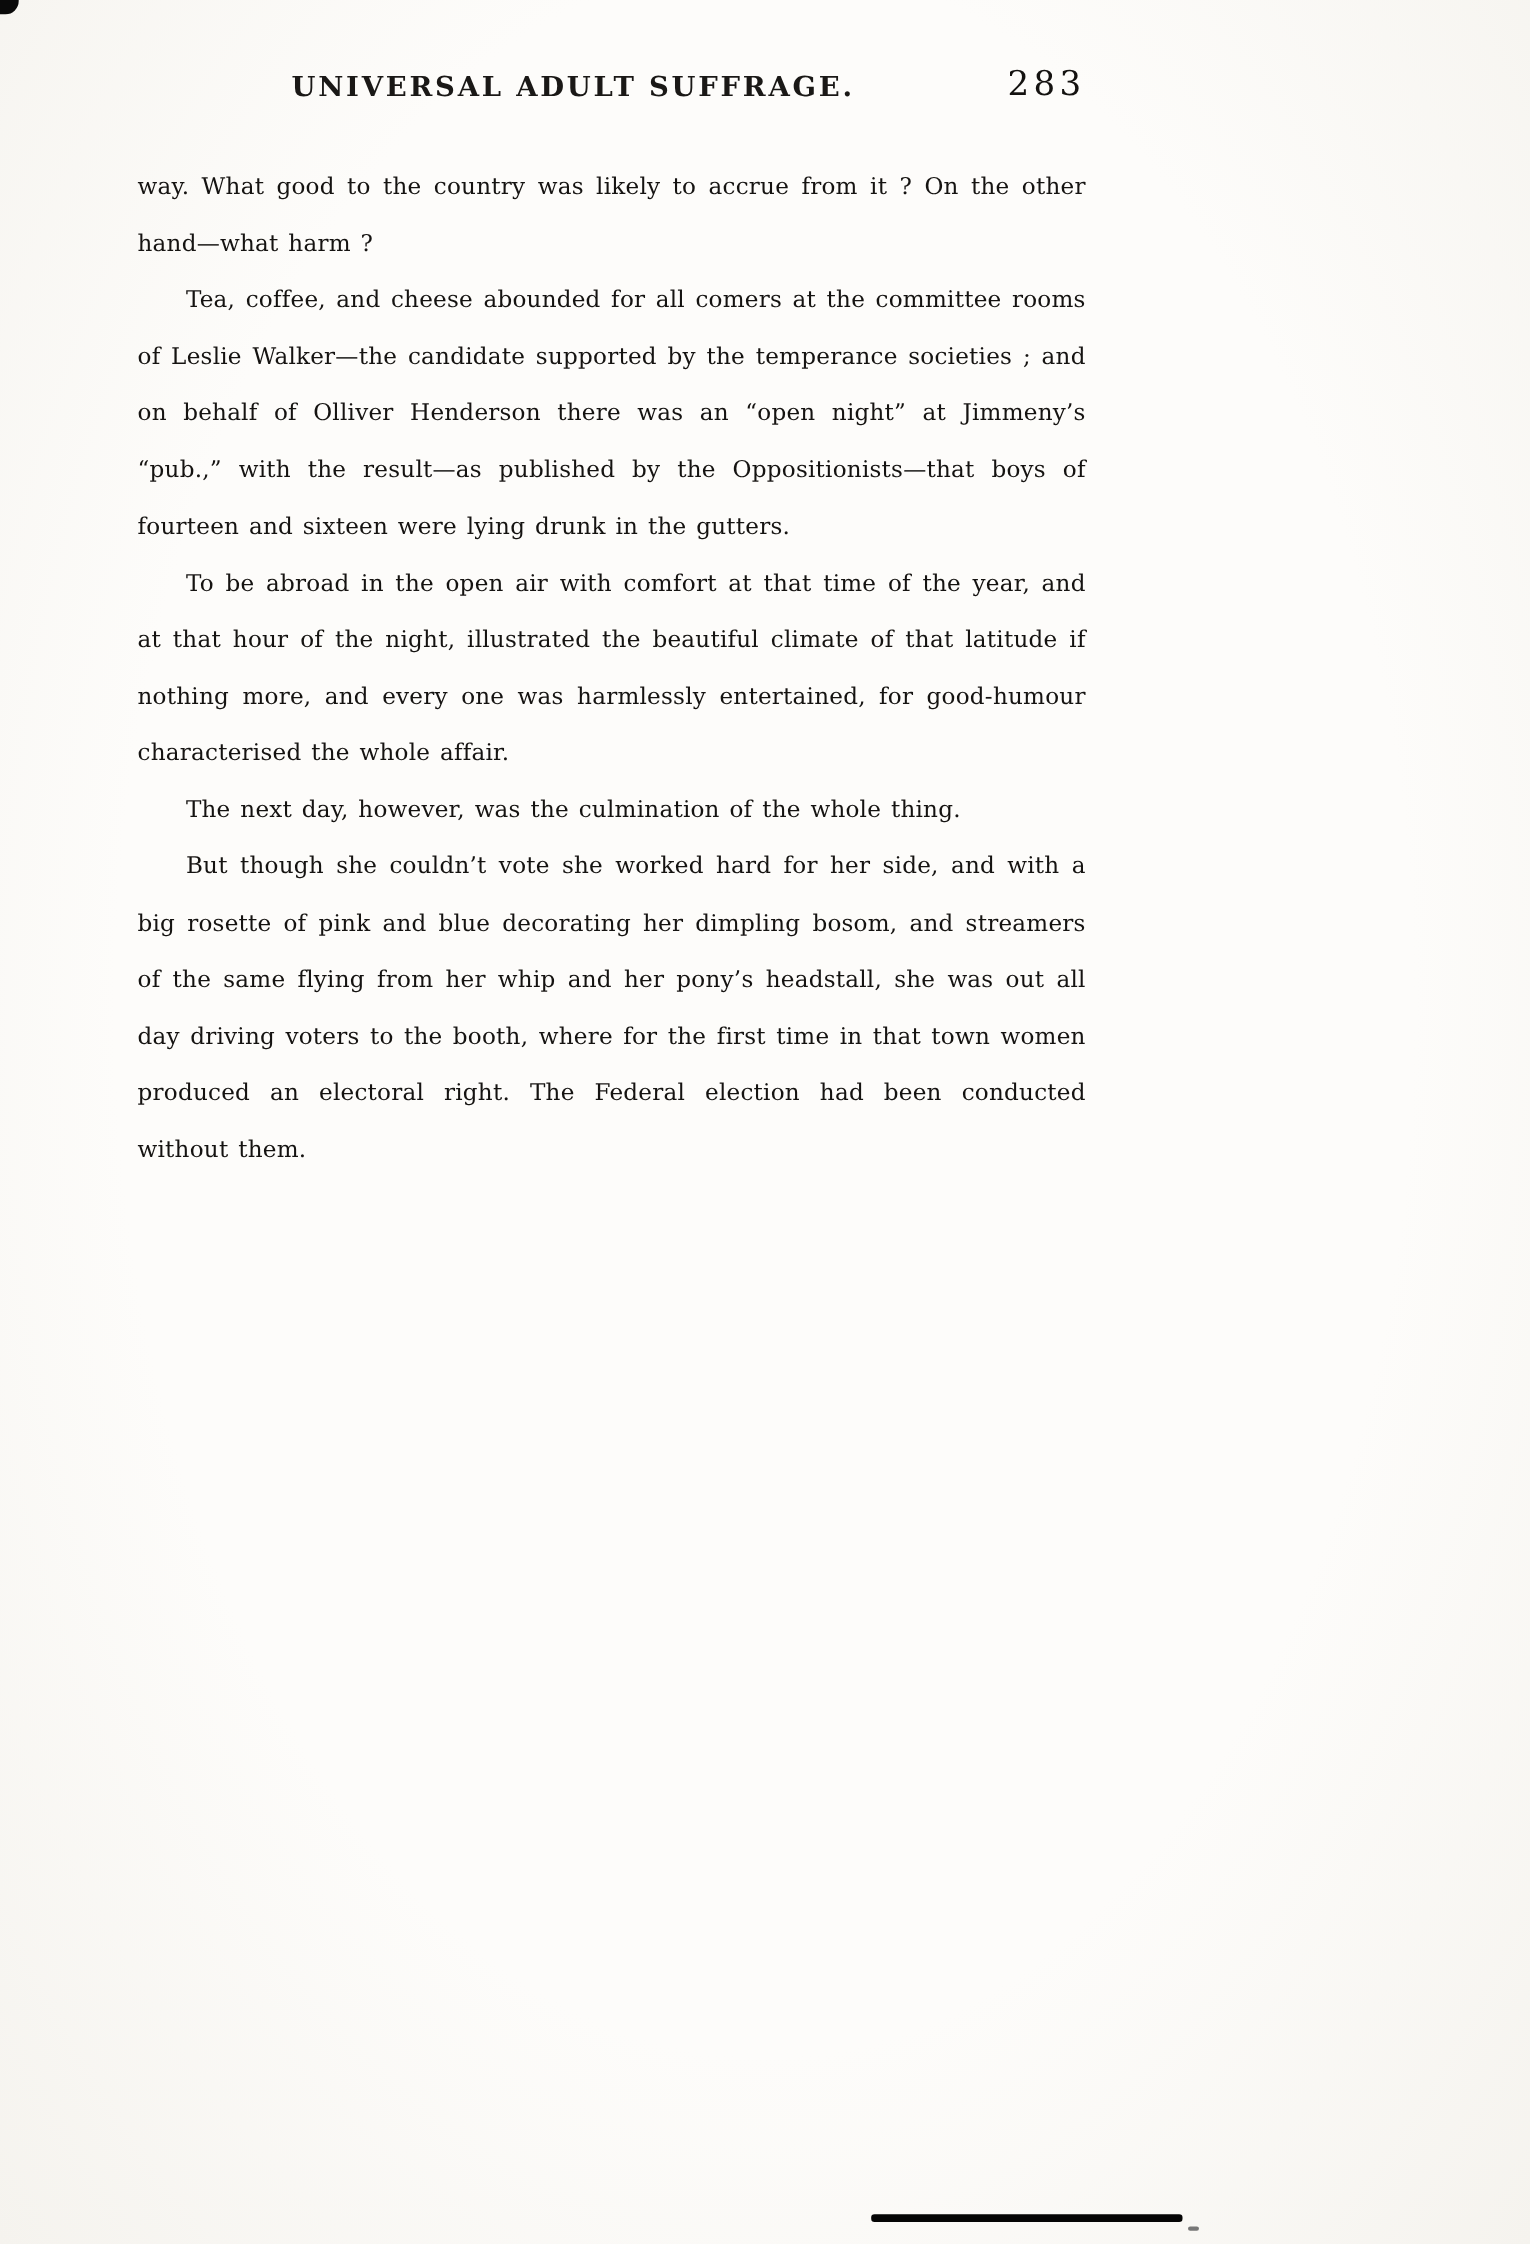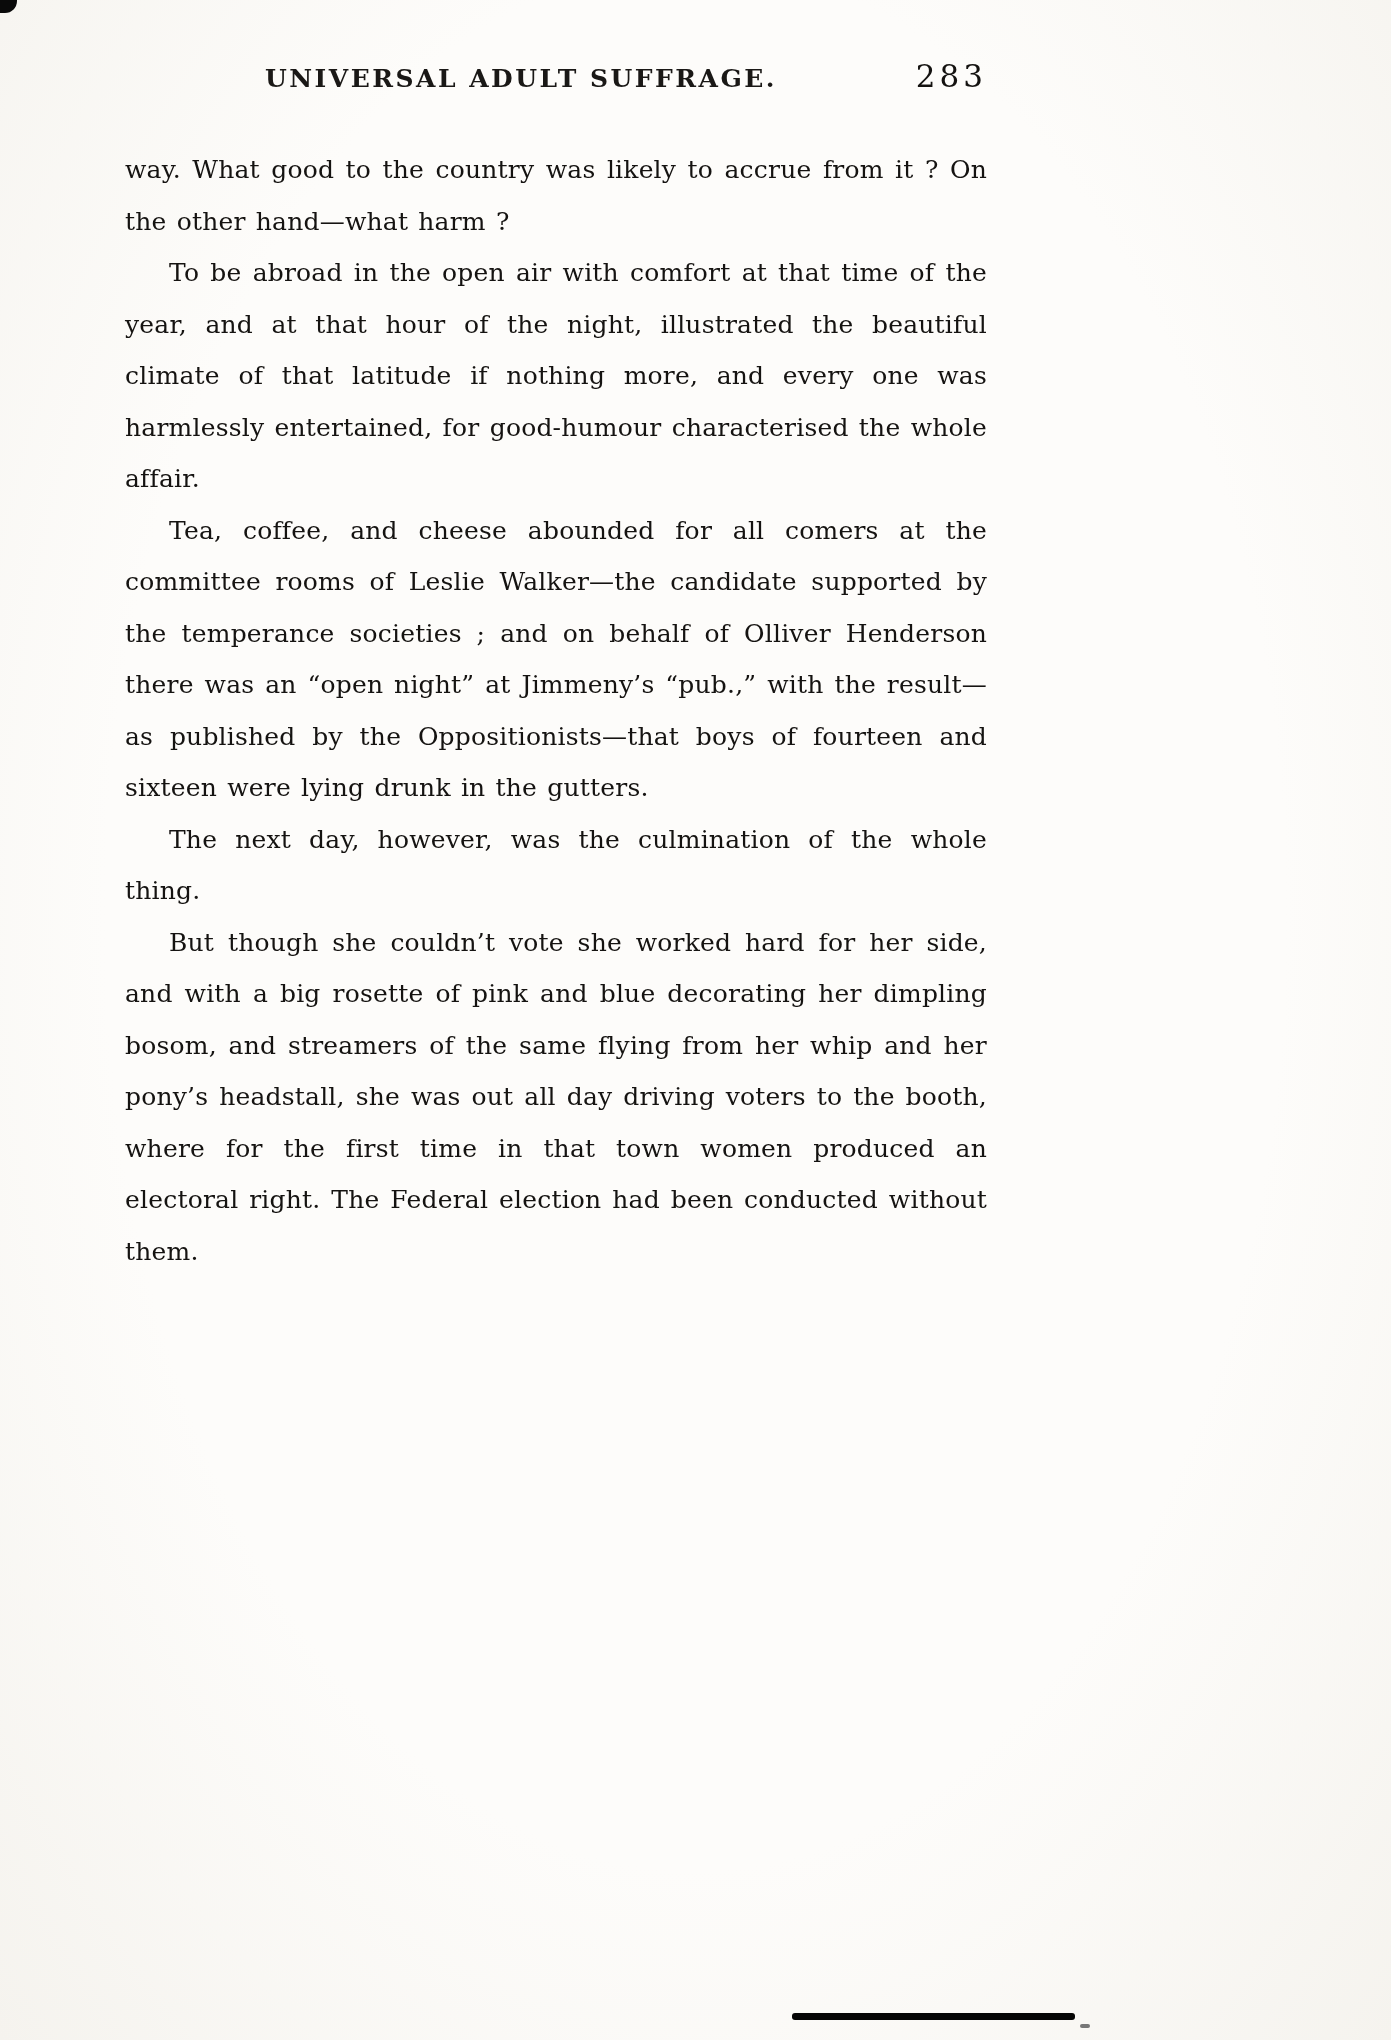--- a/index.html
+++ b/index.html
@@ -51,21 +51,21 @@
     position: absolute;
     right: 0;
     top: 0;
     font-size: 31px;
     font-weight: normal;
     letter-spacing: 4px;
     color: #141210;
   }
 
   .body-text {
-    font-size: 25px;
+    font-size: 21px;
     line-height: 51.5px;
     text-align: justify;
     letter-spacing: 0.2px;
     word-spacing: 2px;
     color: #151311;
     margin-top: 38px;
   }
 
   .body-text p {
     margin: 0;
@@ -114,22 +114,22 @@
 
   <div class="column">
 
     <div class="running-header">
       <div class="running-title">UNIVERSAL ADULT SUFFRAGE.</div>
       <div class="page-number">283</div>
     </div>
 
     <div class="body-text">
       <p>way.  What good to the country was likely to accrue from it ?  On the other hand—what harm ?</p>
+      <p class="indent">Tea, coffee, and cheese abounded for all comers at the committee rooms of Leslie Walker—the candidate supported by the temperance societies ; and on behalf of Olliver Henderson there was an “open night” at Jimmeny’s “pub.,” with the result—as published by the Oppositionists—that boys of fourteen and sixteen were lying drunk in the gutters.</p>
       <p class="indent">To be abroad in the open air with comfort at that time of the year, and at that hour of the night, illustrated the beautiful climate of that latitude if nothing more, and every one was harmlessly entertained, for good-humour characterised the whole affair.</p>
-      <p class="indent">Tea, coffee, and cheese abounded for all comers at the committee rooms of Leslie Walker—the candidate supported by the temperance societies ; and on behalf of Olliver Henderson there was an “open night” at Jimmeny’s “pub.,” with the result—as published by the Oppositionists—that boys of fourteen and sixteen were lying drunk in the gutters.</p>
       <p class="indent">The next day, however, was the culmination of the whole thing.</p>
       <p class="indent">But though she couldn’t vote she worked hard for her side, and with a big rosette of pink and blue decorating her dimpling bosom, and streamers of the same flying from her whip and her pony’s headstall, she was out all day driving voters to the booth, where for the first time in that town women produced an electoral right.  The Federal election had been conducted without them.</p>
     </div>
 
   </div>
 
   <div class="artifact-corner-top-left"></div>
   <div class="artifact-bottom-line"></div>
   <div class="artifact-bottom-speck"></div>
 

